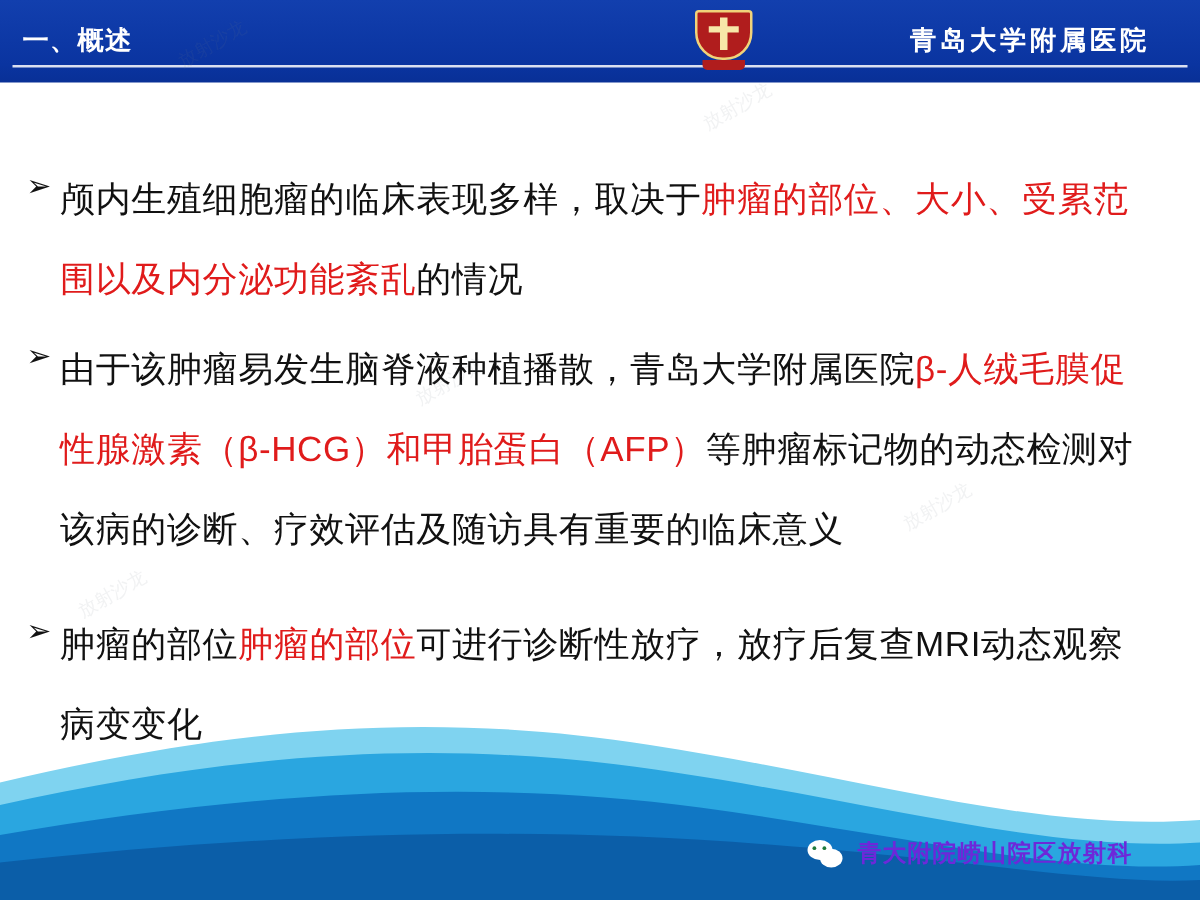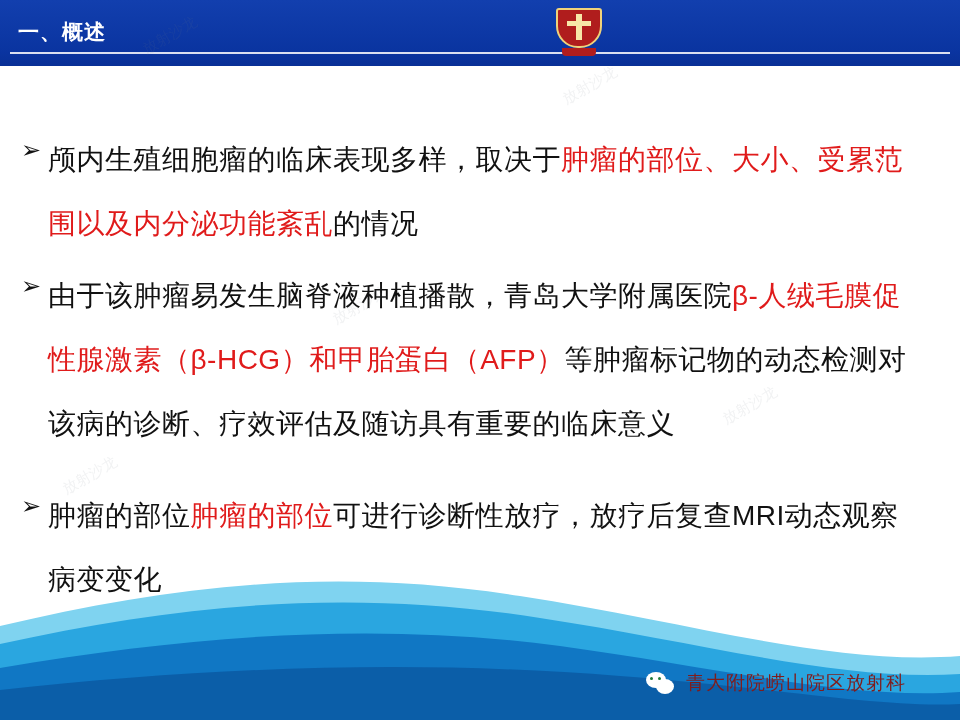--- a/index.html
+++ b/index.html
@@ -159,23 +159,23 @@
   }
   .wechat-icon .b1, .wechat-icon .b2 {
     position: absolute;
     background: #ffffff;
     border-radius: 50%;
   }
   .wechat-icon .b1 { left: 0; top: 1px; width: 20px; height: 16px; }
   .wechat-icon .b2 { left: 10px; top: 8px; width: 18px; height: 15px; }
   .wechat-icon .d { position: absolute; background: #1f7a3a; border-radius: 50%; width: 3px; height: 3px; }
   .footer-text {
-    color: #7f1d1d;
+    color: #6d28d9;
     font-size: 19px;
-    font-weight: normal;
+    font-weight: bold;
     letter-spacing: 1px;
   }
 
   
   .wm {
     position: absolute;
     color: rgba(120,130,140,0.10);
     font-size: 15px;
     transform: rotate(-30deg);
     white-space: nowrap;
@@ -191,20 +191,21 @@
   <div class="header-title">一、概述</div>
   <div class="header-underline"></div>
 
   <div class="crest">
     <div class="shield"></div>
     <div class="cross-v"></div>
     <div class="cross-h"></div>
     <div class="base"></div>
   </div>
 
+  <div class="hospital-name">青岛大学附属医院</div>
 </div>
 
 <div class="content">
 
   <div class="bullet-block" id="b1">
     <div class="arrow">➢</div>
     <div class="para">
       <span>颅内生殖细胞瘤的临床表现多样，取决于</span><span class="red">肿瘤的部位、大小、受累范围以及内分泌功能紊乱</span><span>的情况</span>
     </div>
   </div>

